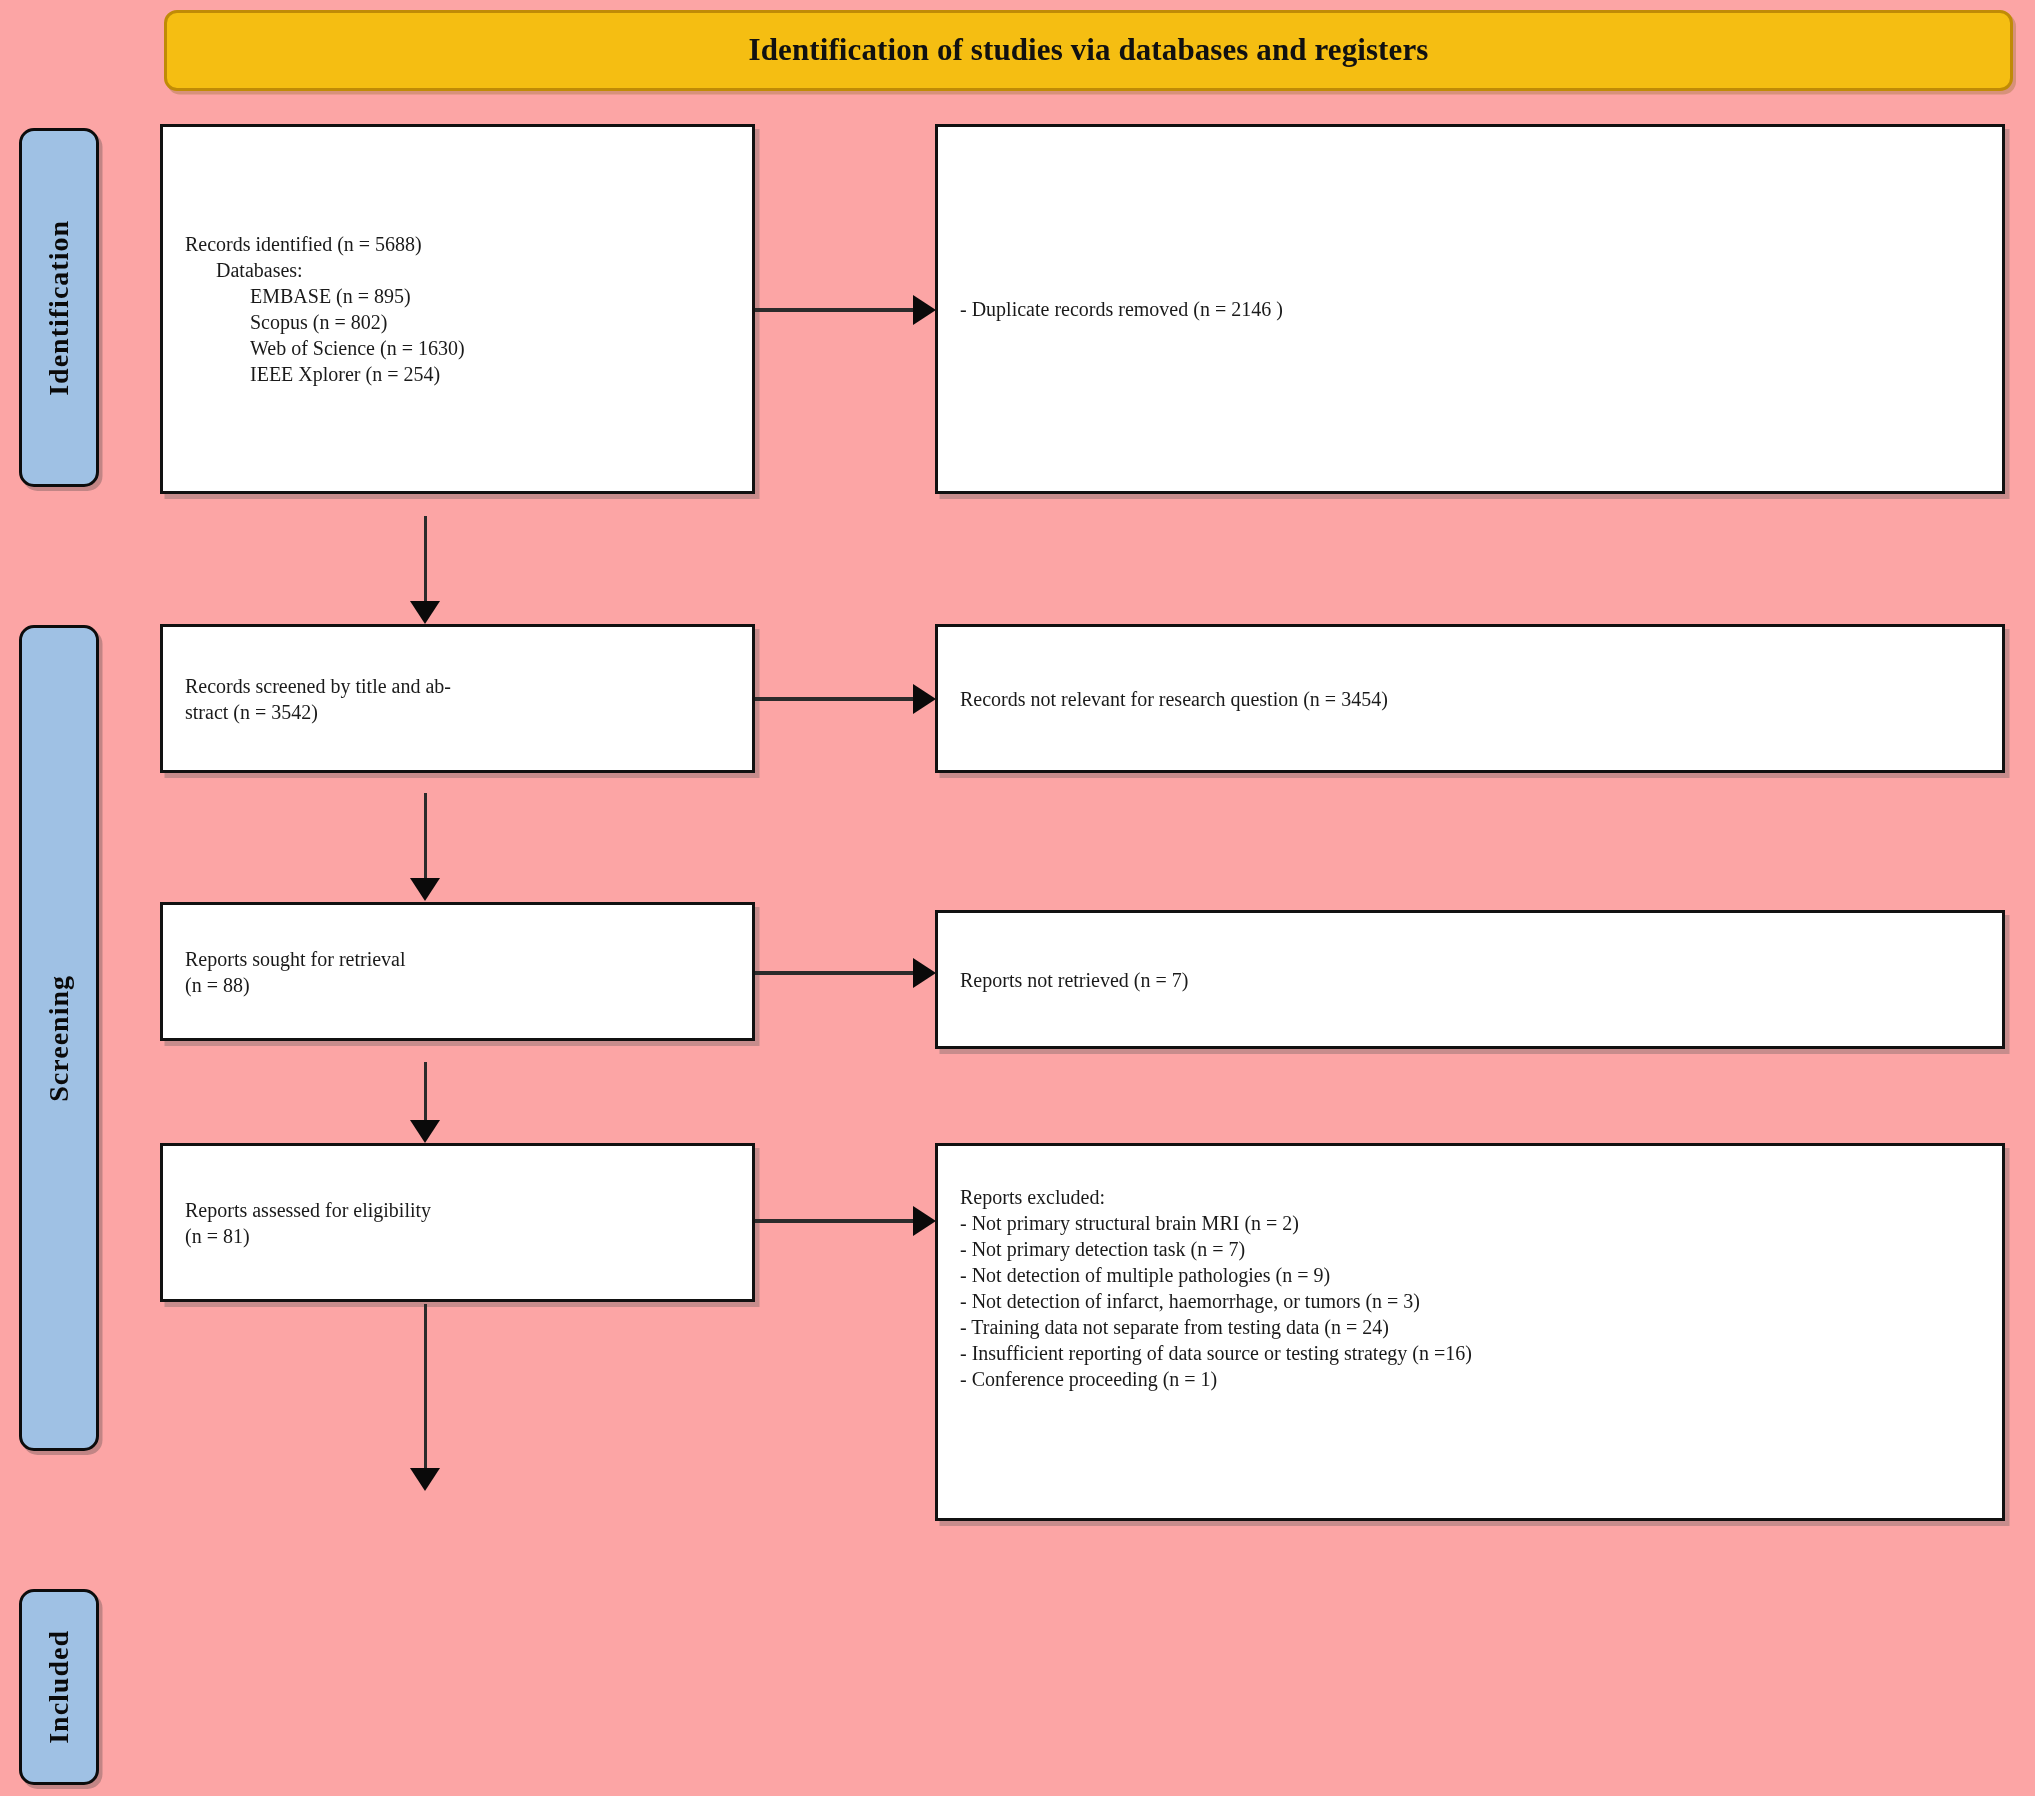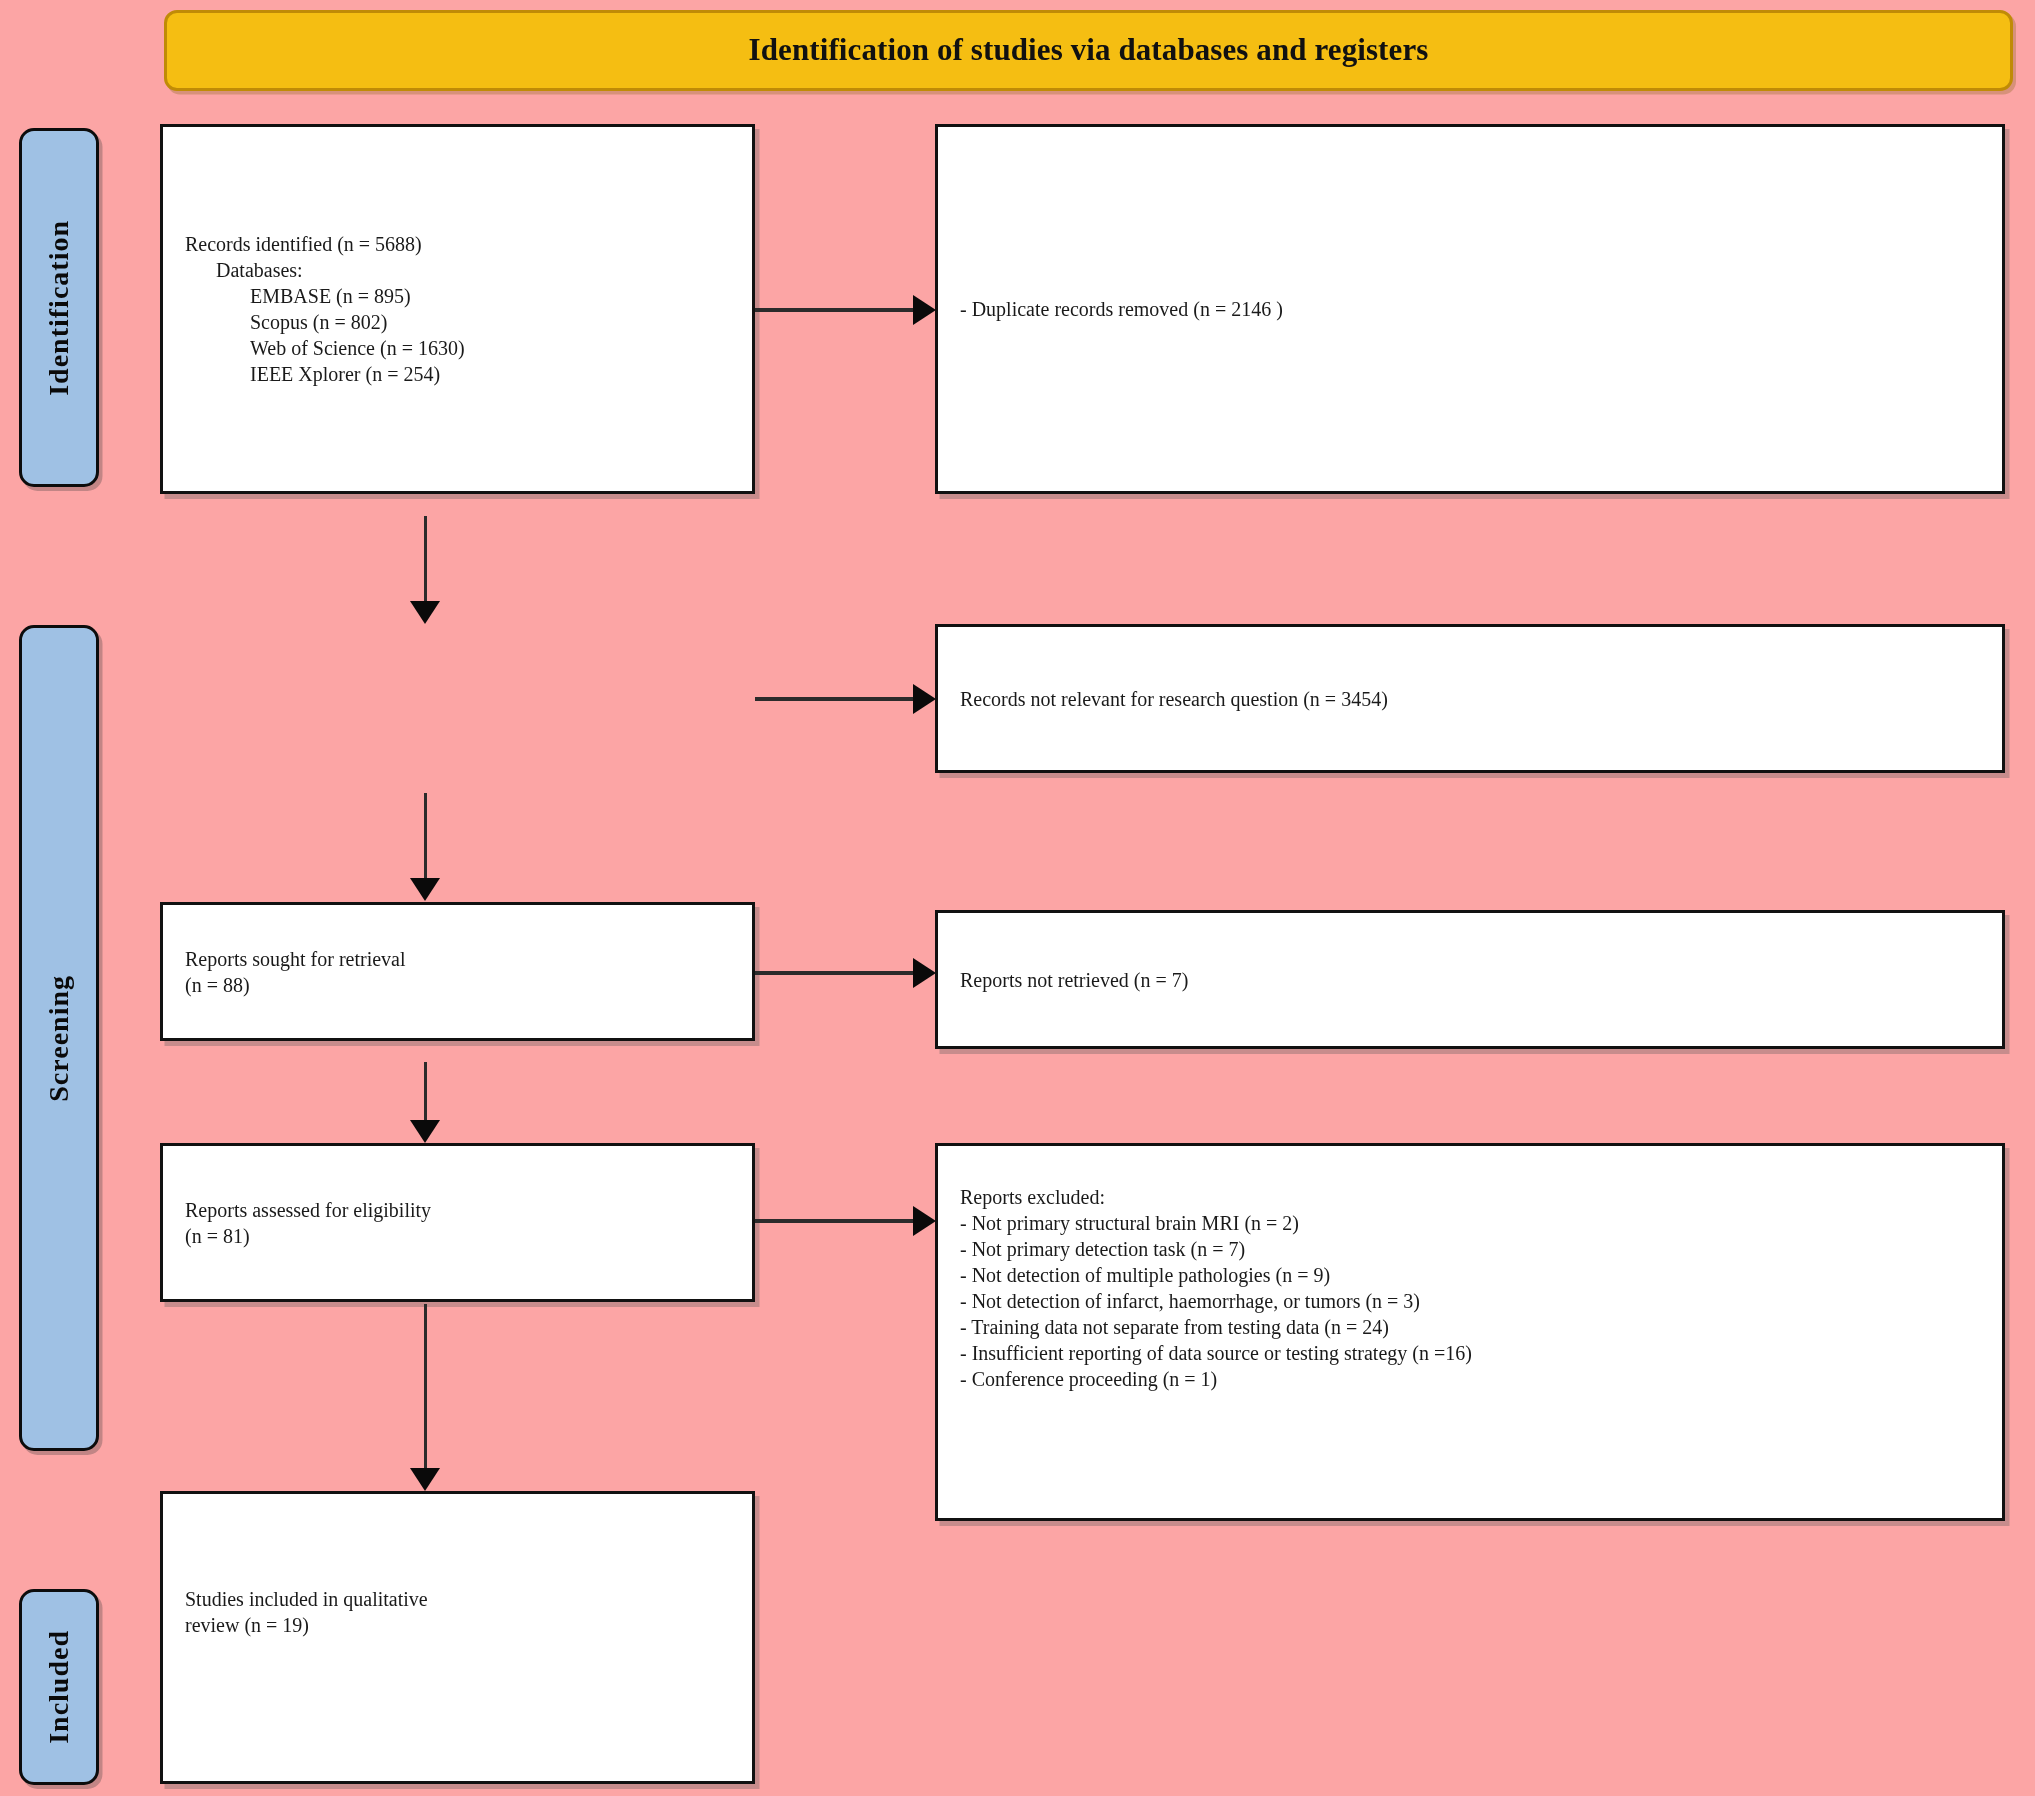--- a/index.html
+++ b/index.html
@@ -141,20 +141,26 @@
     <div class="box-inner">
       <span class="ln">- Duplicate records removed (n = 2146 )</span>
     </div>
   </div>
 
   <div class="v-arrow" style="left:410px;top:516px;width:30px;height:108px;">
     <div class="stem" style="height:87px;"></div>
     <div class="head"></div>
   </div>
 
+  <div class="box" style="left:160px;top:624px;width:595px;height:149px;">
+    <div class="box-inner">
+      <span class="ln">Records screened by title and ab-</span>
+      <span class="ln">stract (n = 3542)</span>
+    </div>
+  </div>
 
   <div class="h-arrow" style="left:755px;top:683px;width:181px;height:31px;">
     <div class="stem" style="width:160px;"></div>
     <div class="head"></div>
   </div>
 
   <div class="box" style="left:935px;top:624px;width:1070px;height:149px;">
     <div class="box-inner">
       <span class="ln">Records not relevant for research question (n = 3454)</span>
     </div>
@@ -211,21 +217,15 @@
       <span class="ln">- Insufficient reporting of data source or testing strategy (n =16)</span>
       <span class="ln">- Conference proceeding (n = 1)</span>
     </div>
   </div>
 
   <div class="v-arrow" style="left:410px;top:1304px;width:30px;height:187px;">
     <div class="stem" style="height:166px;"></div>
     <div class="head"></div>
   </div>
 
-  <div class="box" style="left:160px;top:1491px;width:595px;height:293px;">
-    <div class="box-inner" style="top:41%;">
-      <span class="ln">Studies included in qualitative</span>
-      <span class="ln">review (n = 19)</span>
-    </div>
-  </div>
 
 </div>
 
 
 </body></html>

